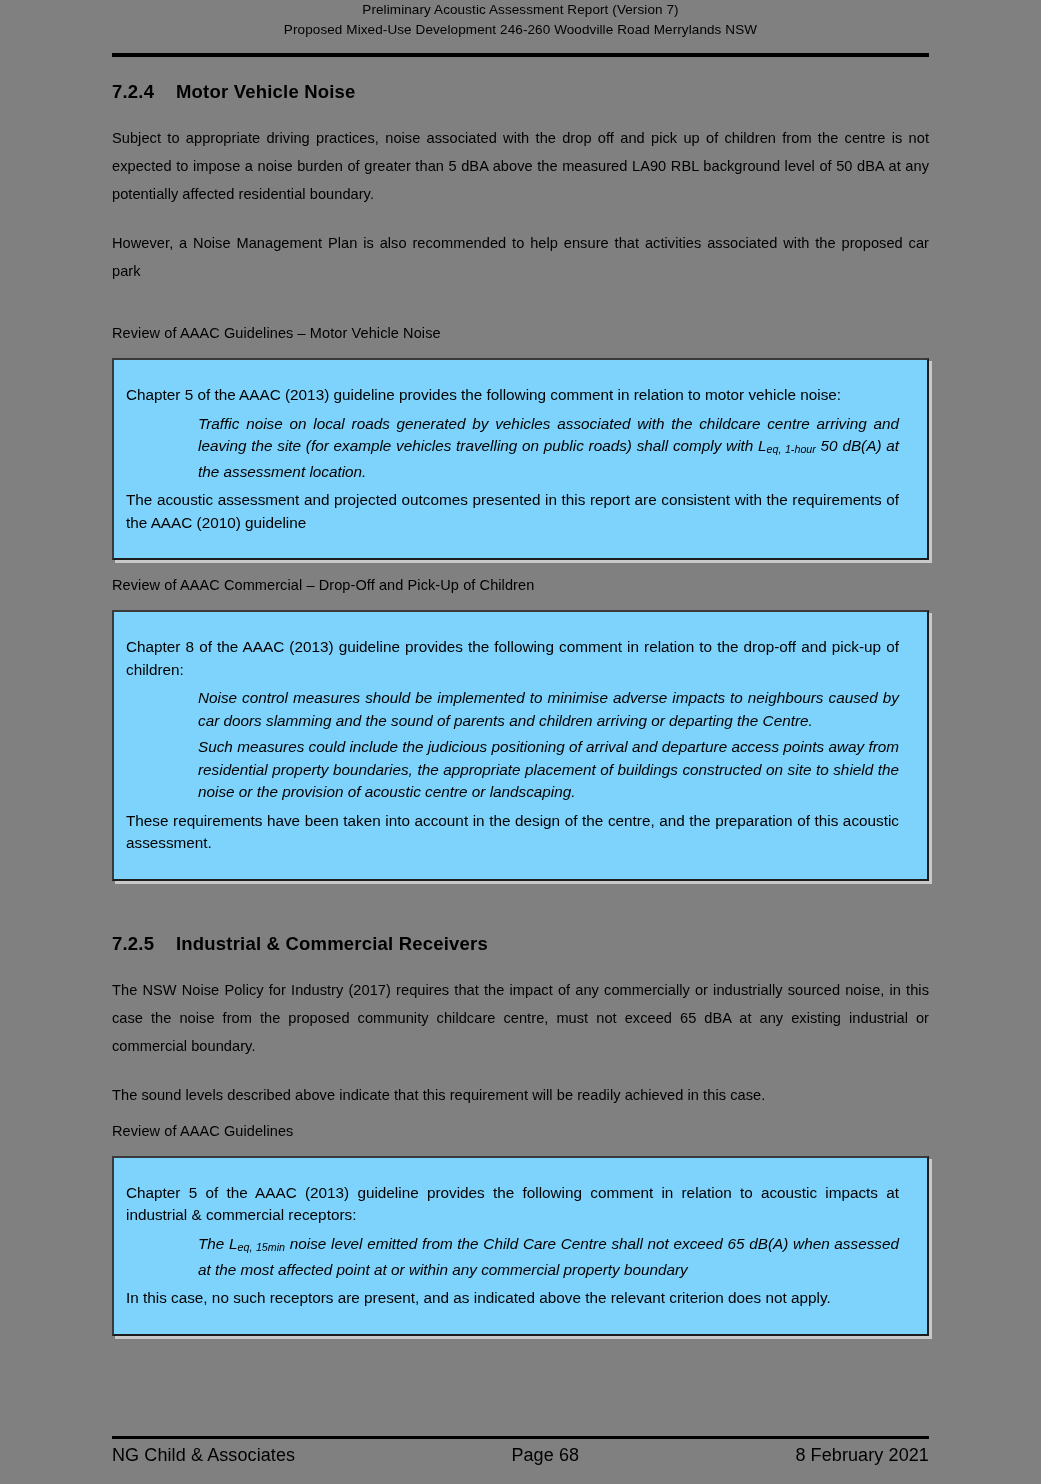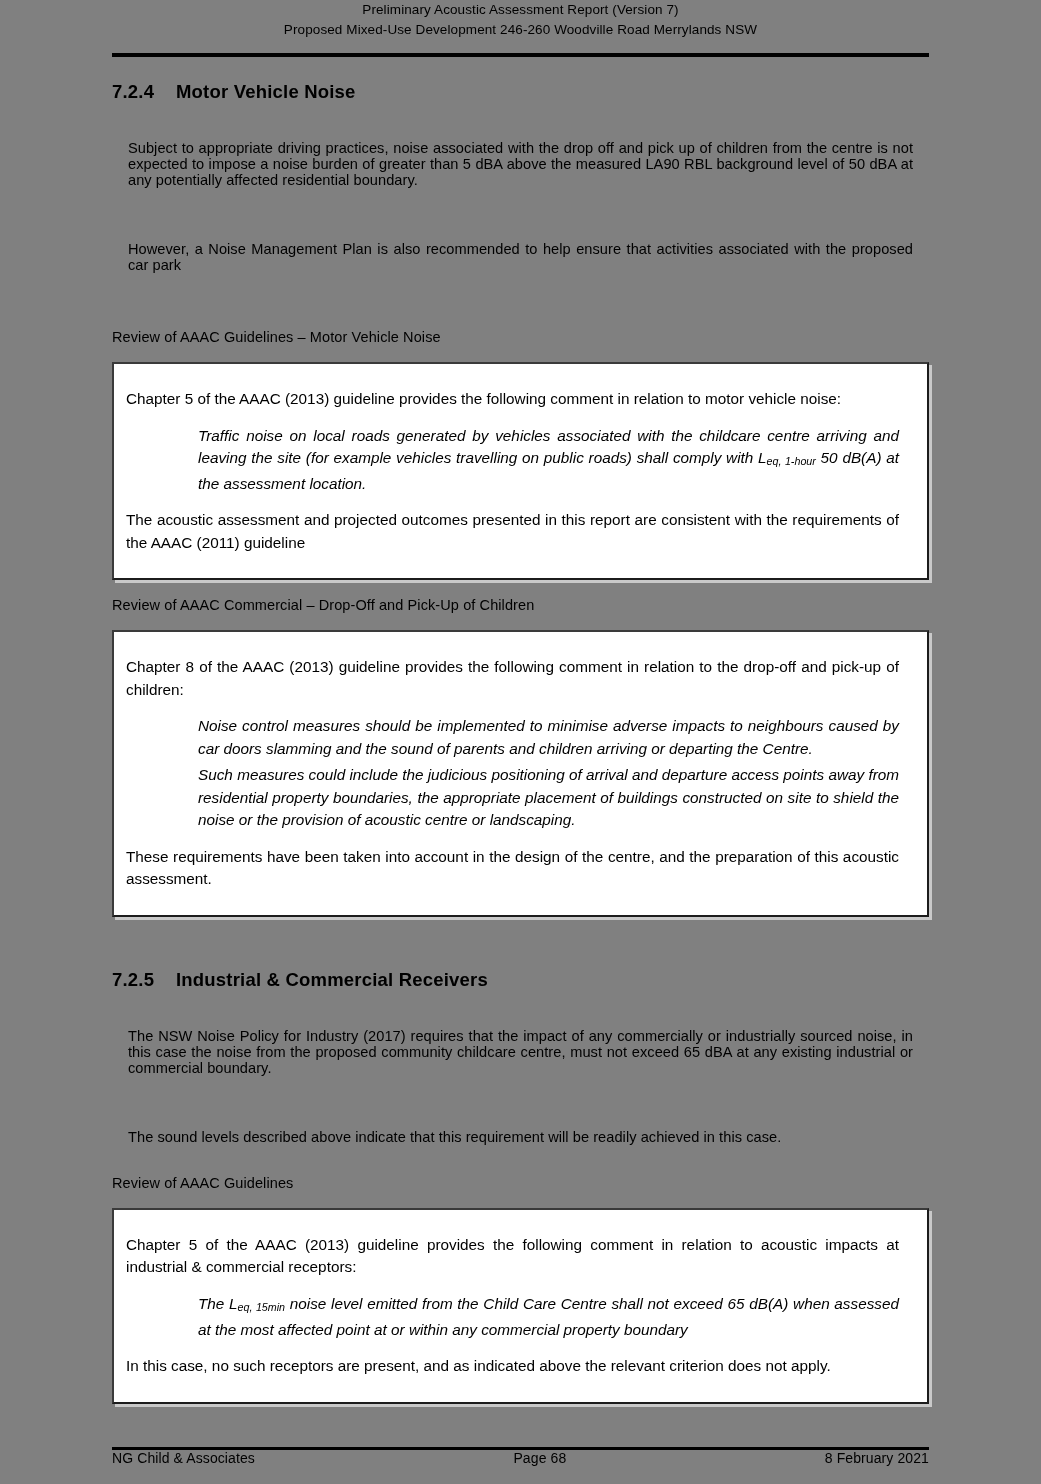--- a/index.html
+++ b/index.html
@@ -55,54 +55,54 @@
 
   .sub-heading {
     font-size: 14.5px;
     font-weight: normal;
     letter-spacing: 0.1px;
   }
 
   
   p.body {
     font-size: 14.6px;
-    line-height: 16px;
+    line-height: 28px;
     text-align: justify;
-    margin: 16px;
+    margin: 0;
     letter-spacing: 0.05px;
   }
 
   .gap-21 { height: 21px; }
   .gap-17 { height: 17px; }
   .gap-14 { height: 14px; }
   .gap-28 { height: 28px; }
   .gap-40 { height: 40px; }
 
   
   .quote-box {
-    background: #ffffff;
+    background: #7dd3fc;
     border-top: 2px solid #3a3a3a;
     border-left: 2px solid #3a3a3a;
     border-right: 2px solid #1c1c1c;
     border-bottom: 2px solid #1c1c1c;
     box-shadow: 3px 3px 0 0 #c9c9c9;
     padding: 24px 28px 24px 12px;
     box-sizing: border-box;
   }
   .quote-box p {
     margin: 0;
     font-size: 15.3px;
     line-height: 22.5px;
     text-align: justify;
   }
   .quote-box p.indent {
     margin-left: 72px;
     font-style: italic;
   }
-  .quote-box p + p { margin-top: 14px; }
+  .quote-box p + p { margin-top: 6px; }
   .quote-box p.indent + p.indent { margin-top: 4px; }
 
   sub.sbs {
     font-size: 0.70em;
     vertical-align: -0.22em;
     font-style: italic;
     letter-spacing: 0;
   }
 
   
@@ -113,21 +113,22 @@
     bottom: 18px;
   }
   .footer-rule {
     border-top: 3px solid #000;
     width: 100%;
   }
   .footer-row {
     display: flex;
     justify-content: space-between;
     align-items: baseline;
-    font-size: 14px;
+    font-size: 18px;
+    padding-top: 6px;
     letter-spacing: 0.1px;
   }
   .footer-row .mid { flex: 0 0 auto; }
 </style>
 </head>
 <body>
 
 <div class="page">
 
   <div class="doc-header">
@@ -147,21 +148,21 @@
   <div class="gap-21"></div>
   <p class="body">However, a Noise Management Plan is also recommended to help ensure that activities associated with the proposed car park</p>
 
   <div class="gap-40"></div>
   <div class="sub-heading">Review of AAAC Guidelines – Motor Vehicle Noise</div>
 
   <div class="gap-17"></div>
   <div class="quote-box">
     <p>Chapter 5 of the AAAC (2013) guideline provides the following comment in relation to motor vehicle noise:</p>
     <p class="indent"><span>Traffic noise on local roads generated by vehicles associated with the childcare centre arriving and leaving the site (for example vehicles travelling on public roads) shall comply with L</span><sub class="sbs">eq, 1-hour</sub><span> 50 dB(A) at the assessment location.</span></p>
-    <p>The acoustic assessment and projected outcomes presented in this report are consistent with the requirements of the AAAC (2011) guideline</p>
+    <p>The acoustic assessment and projected outcomes presented in this report are consistent with the requirements of the AAAC (2010) guideline</p>
   </div>
 
   <div class="gap-17"></div>
   <div class="sub-heading">Review of AAAC Commercial – Drop-Off and Pick-Up of Children</div>
 
   <div class="gap-17"></div>
   <div class="quote-box">
     <p>Chapter 8 of the AAAC (2013) guideline provides the following comment in relation to the drop-off and pick-up of children:</p>
     <p class="indent">Noise control measures should be implemented to minimise adverse impacts to neighbours caused by car doors slamming and the sound of parents and children arriving or departing the Centre.</p>
     <p class="indent">Such measures could include the judicious positioning of arrival and departure access points away from residential property boundaries, the appropriate placement of buildings constructed on site to shield the noise or the provision of acoustic centre or landscaping.</p>

